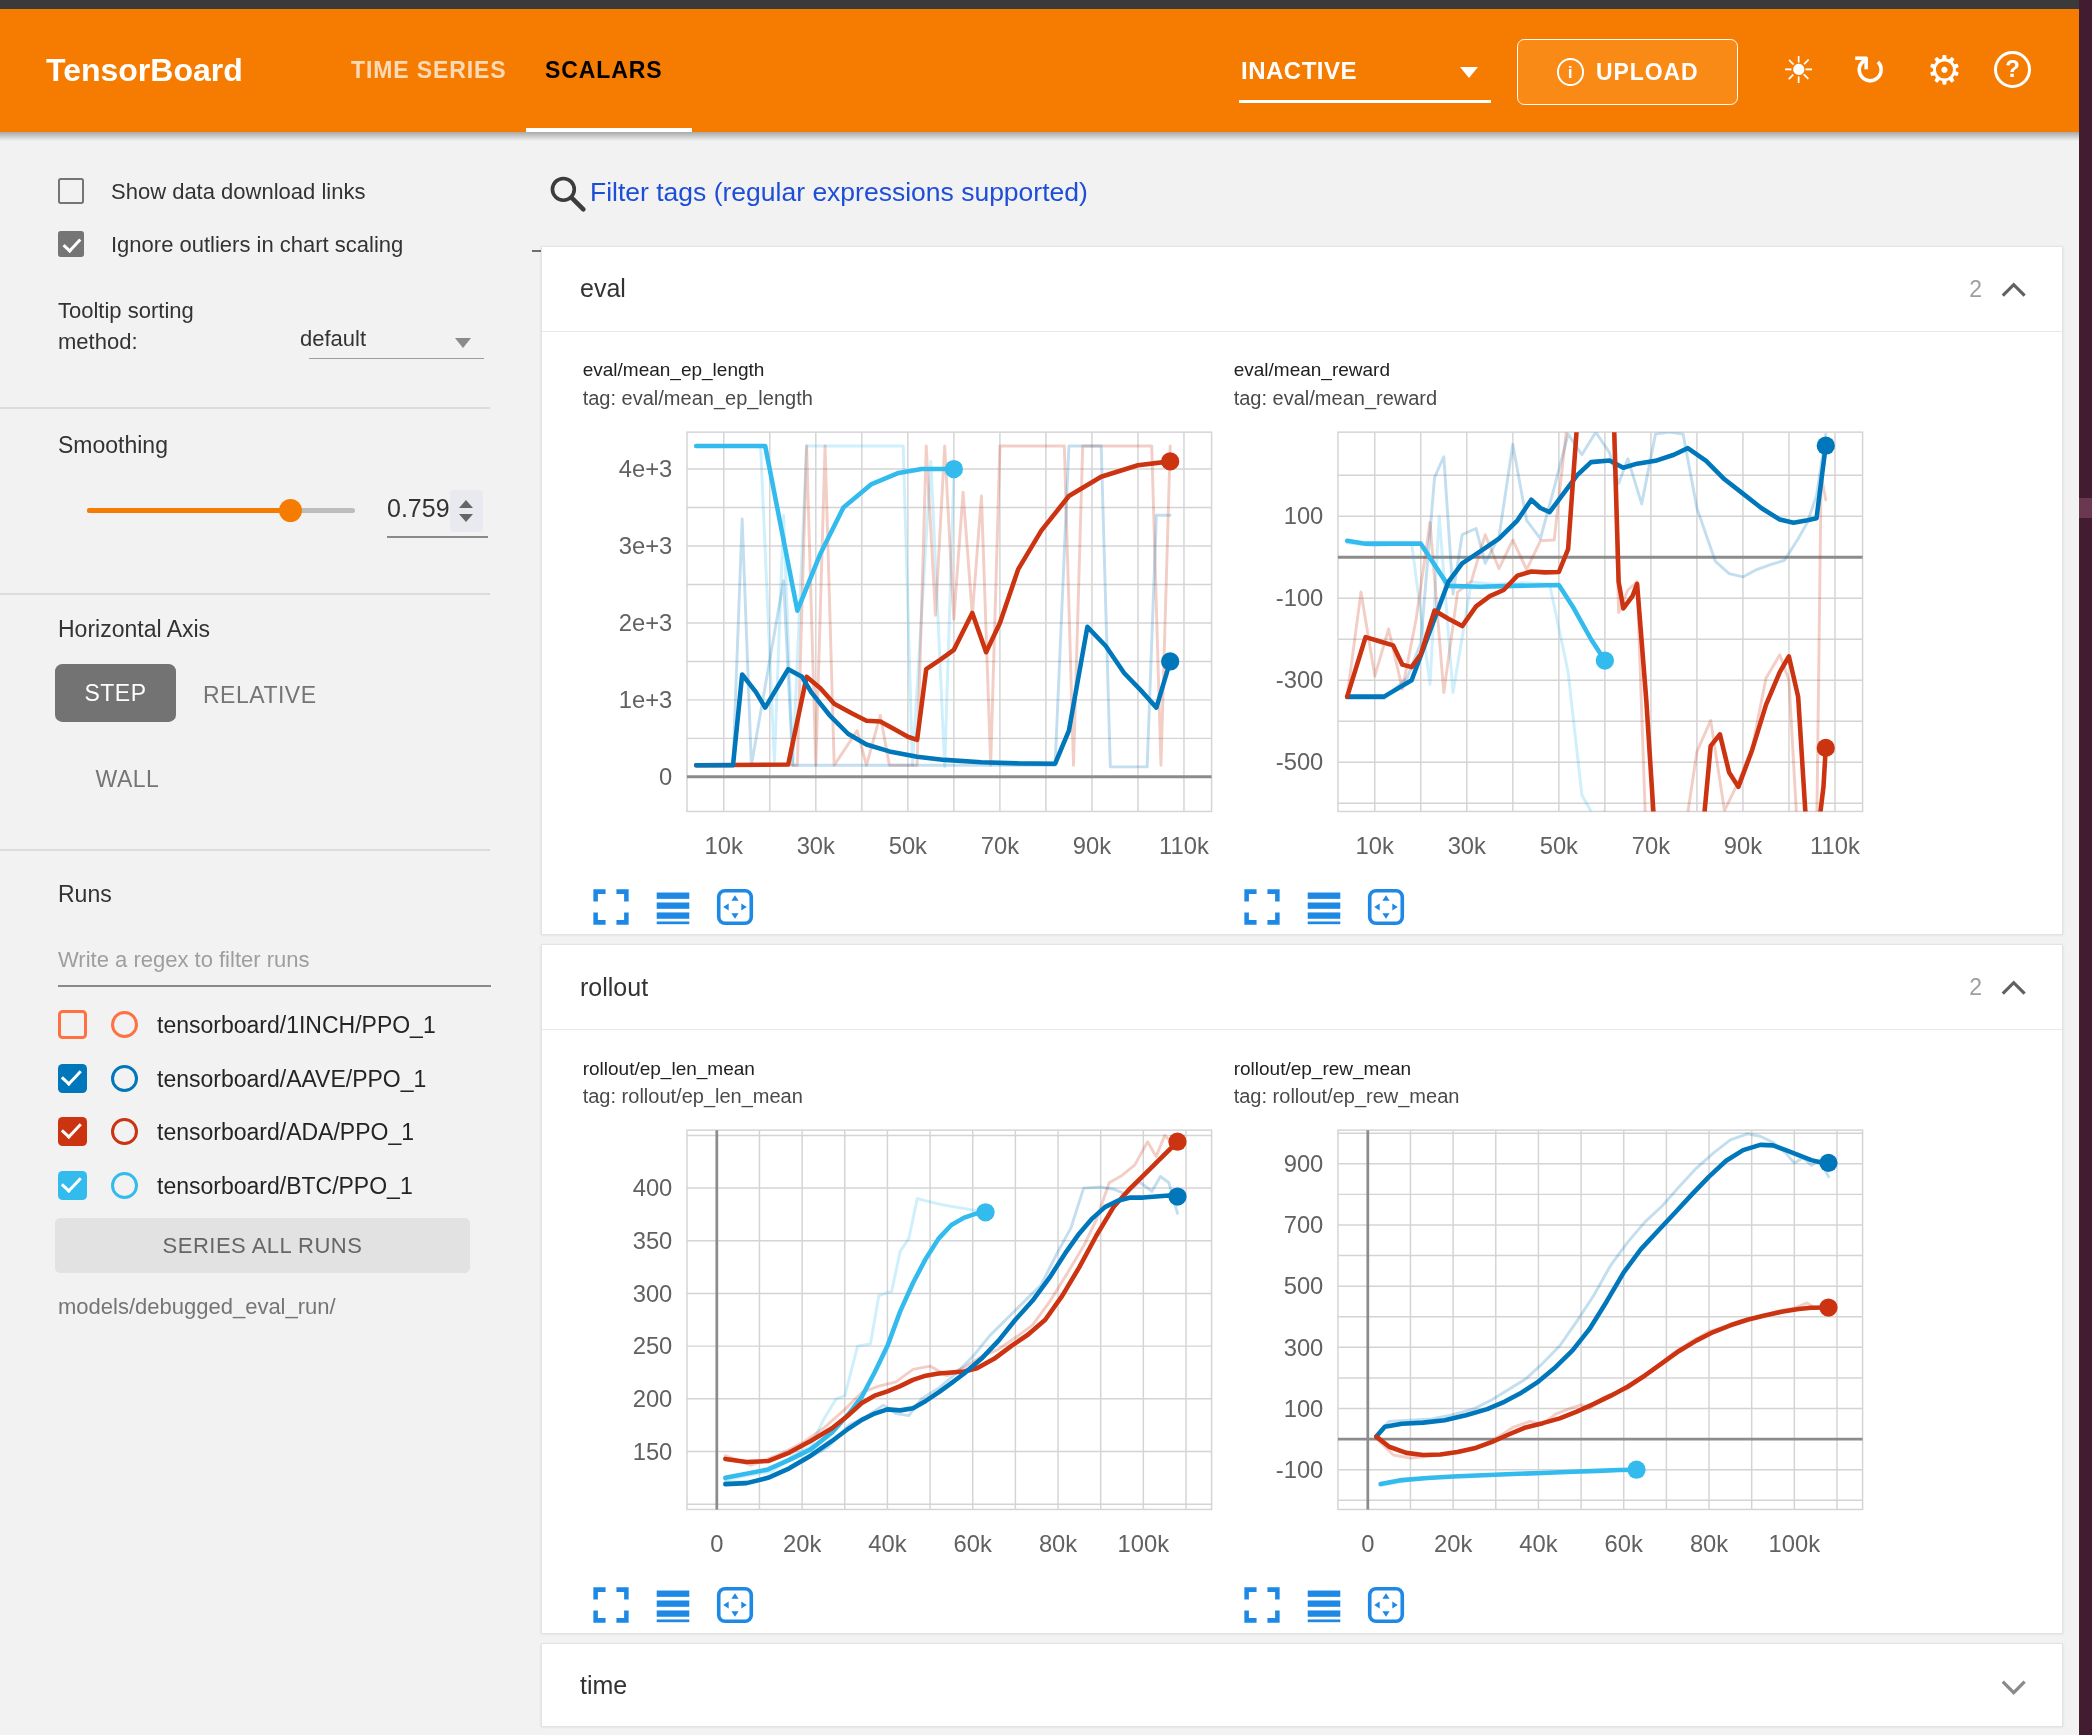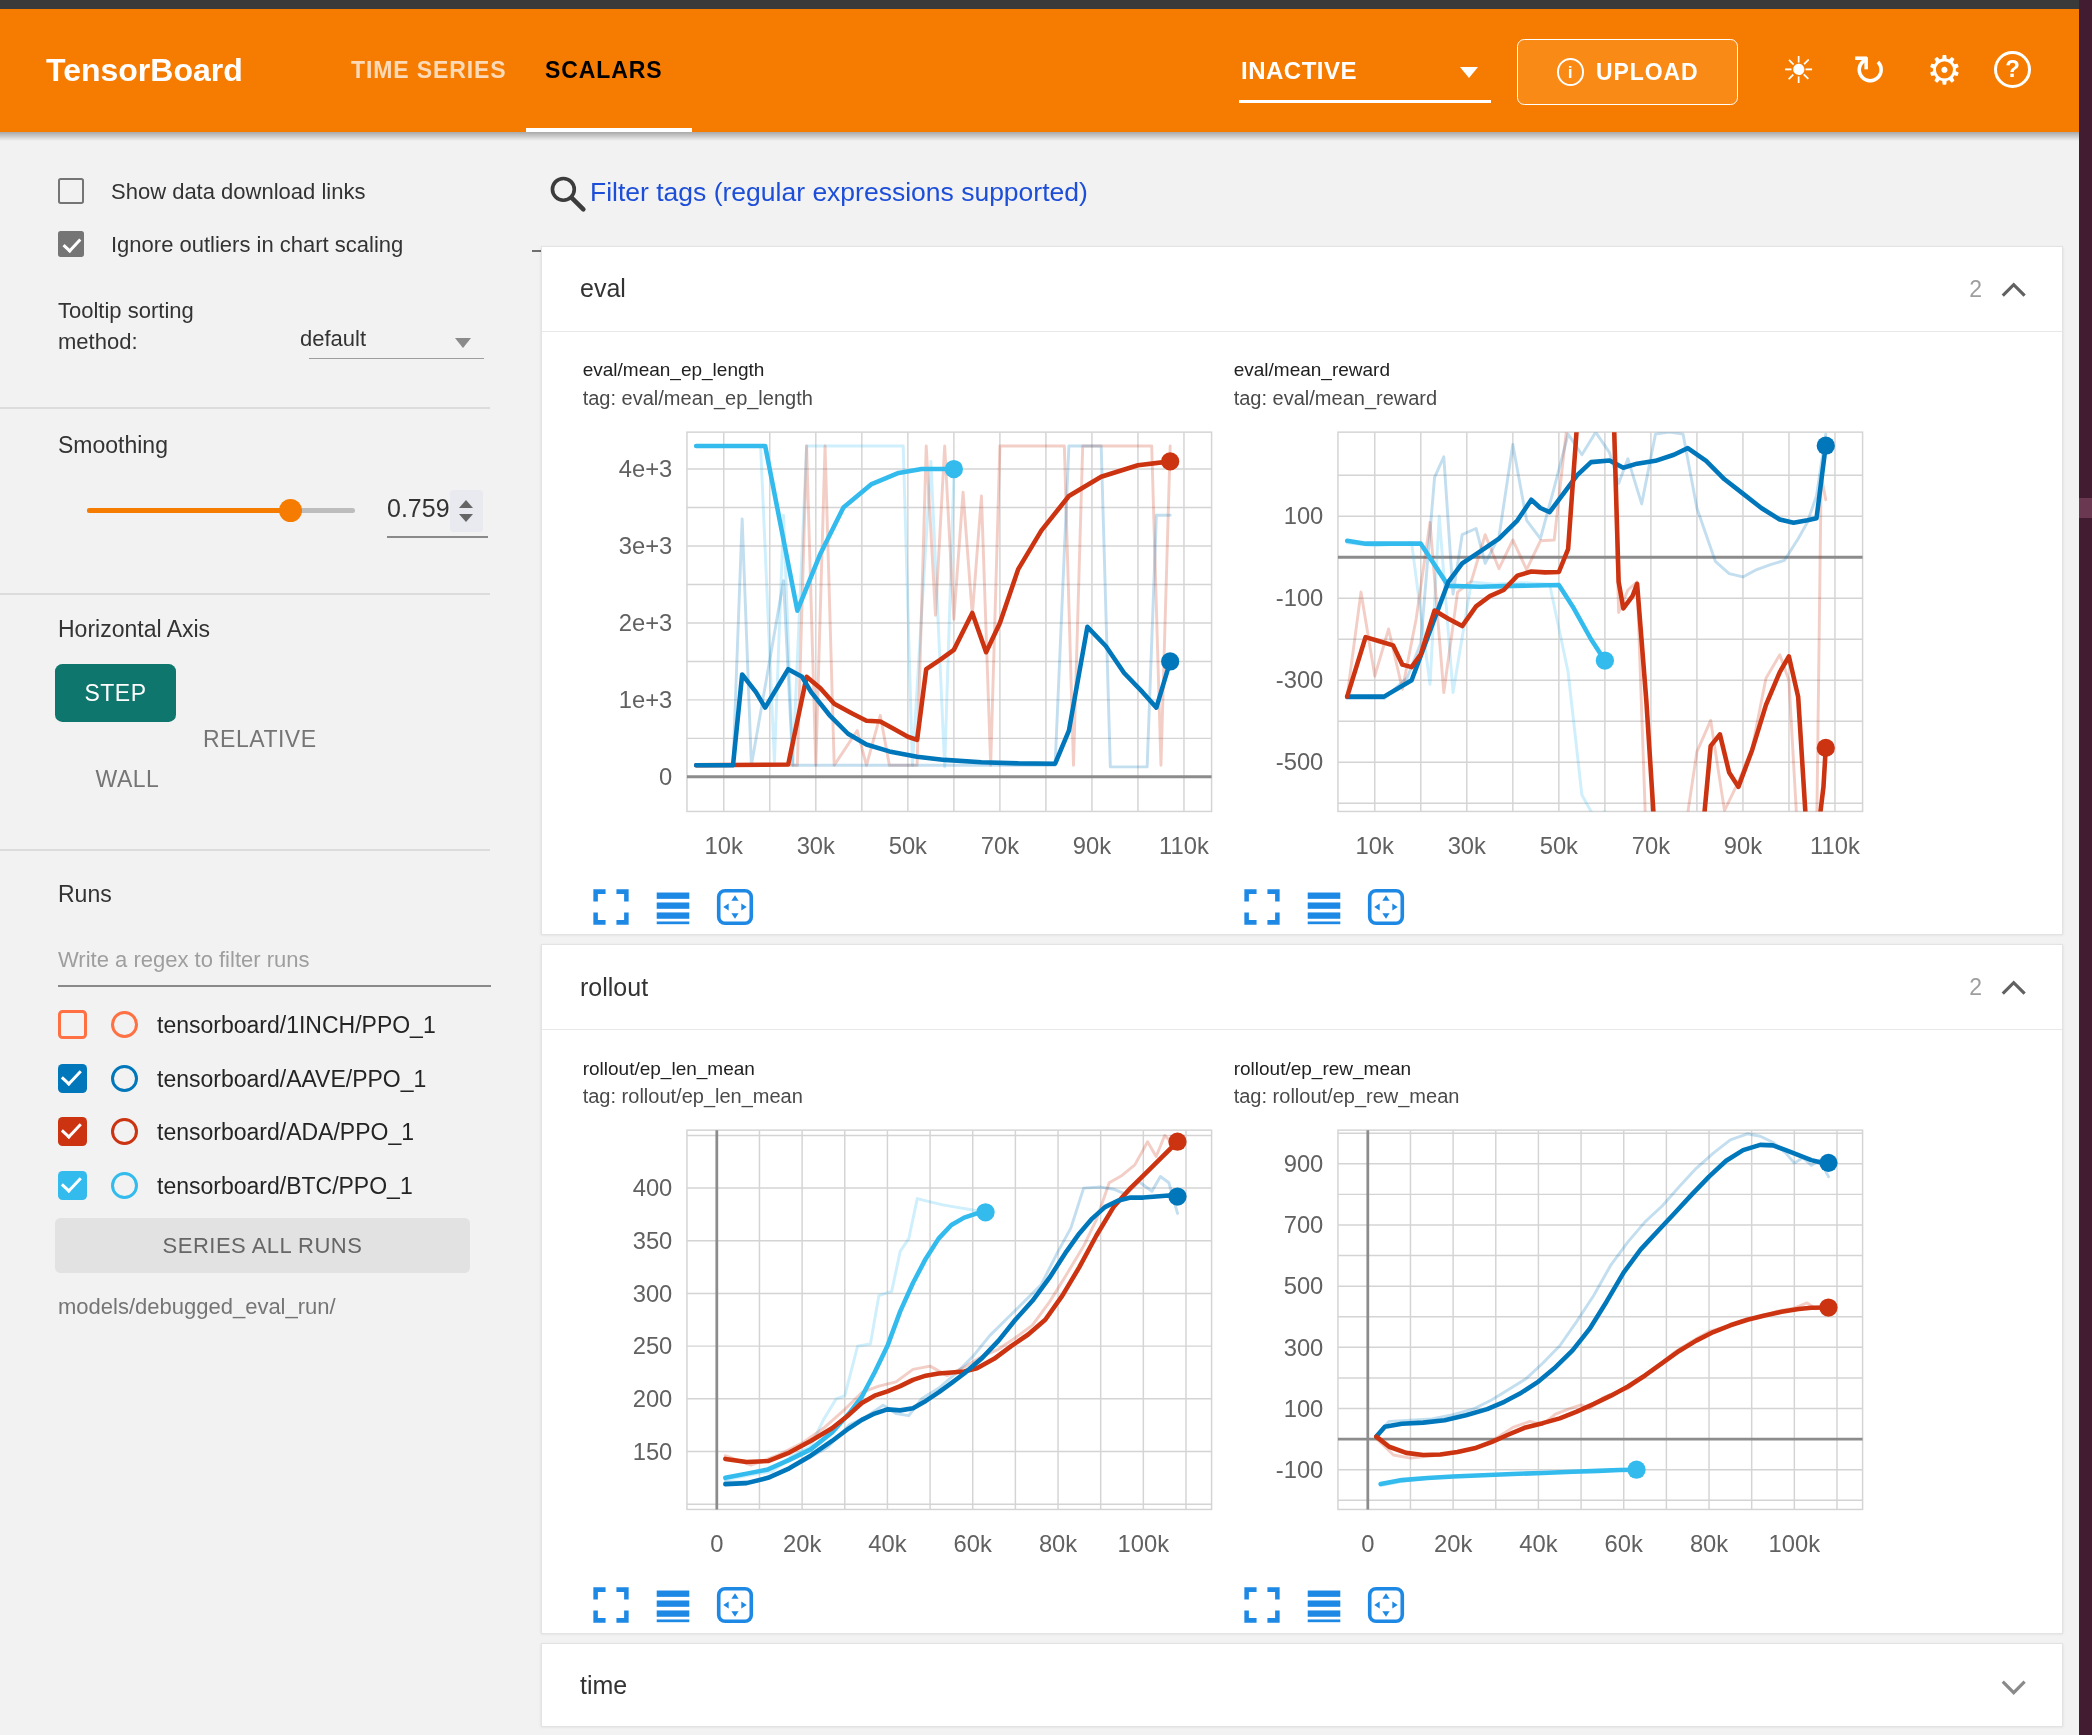--- a/index.html
+++ b/index.html
@@ -53,21 +53,21 @@
   .slider-track{position:absolute;left:87px;top:376px;width:268px;height:4.6px;background:#bdbdbd;border-radius:2.7px;cursor:pointer}
   .slider-fill{position:absolute;left:0;top:0;height:4.6px;background:#f57c00;border-radius:2.7px}
   .slider-thumb{position:absolute;top:-9.1px;width:23px;height:23px;border-radius:50%;background:#f57c00}
   .smooth-value{position:absolute;left:387px;top:362px;width:60px;font-size:25px;color:#333;background:transparent;border:none;outline:none;font-family:inherit}
   .spinner{position:absolute;left:450px;top:358px;width:33px;height:42px;background:#e9e9f0;border-radius:3.7px;cursor:pointer}
   .spinner .up{position:absolute;left:9.1px;top:10px;width:0;height:0;border-left:7.3px solid transparent;border-right:7.3px solid transparent;border-bottom:8.2px solid #666}
   .spinner .down{position:absolute;left:9.1px;bottom:10px;width:0;height:0;border-left:7.3px solid transparent;border-right:7.3px solid transparent;border-top:8.2px solid #666}
   .smooth-underline{position:absolute;left:387px;top:404px;width:101px;height:1.8px;background:#8a8a8a}
 
   .axis-btn{position:absolute;box-sizing:border-box;text-align:center;font-size:23px;letter-spacing:0.5px;cursor:pointer}
-  .axis-btn.selected{background:#0f766e;color:#fff;border-radius:7.3px}
+  .axis-btn.selected{background:#737373;color:#fff;border-radius:7.3px}
   .axis-btn.plain{color:#757575}
 
   .runs-filter{position:absolute;left:58px;top:815px;font-size:22px;color:#9e9e9e;cursor:text}
   .runs-filter-underline{position:absolute;left:58px;top:853px;width:433px;height:1.8px;background:#8a8a8a}
   .run-row{position:absolute;left:58px;height:37px;width:448px}
   .run-cb{position:absolute;left:0;top:1.8px;width:29px;height:29px;border-radius:4.6px;box-sizing:border-box;cursor:pointer}
   .run-cb.checked::after{content:"";position:absolute;left:8.2px;top:2.7px;width:8.2px;height:15.5px;border:solid #fff;border-width:0 3.7px 3.7px 0;transform:rotate(43deg)}
   .run-circle{position:absolute;left:53px;top:2.7px;width:27.4px;height:27.4px;border-radius:50%;box-sizing:border-box;background:transparent}
   .run-label{position:absolute;left:99px;top:3.7px;font-size:23px;color:#242424;white-space:nowrap}
   .toggle-all{position:absolute;left:55px;top:1086px;width:415px;height:55px;background:#e2e2e2;border:none;border-radius:5.5px;
@@ -158,21 +158,21 @@
     <span class="up"></span>
     <span class="down"></span>
   </div>
   <div class="smooth-underline"></div>
 
   <div class="divider" style="top:461px"></div>
 
   <div class="sb-label" style="left:58px;top:484px;font-size:23px">Horizontal Axis</div>
   <div id="axis-options">
       <div class="axis-btn selected" style="position: absolute; left: 55px; top: 532px; width: 121px; height: 58px; line-height: 58px;">STEP</div>
-      <div class="axis-btn plain" style="position: absolute; left: 203px; top: 548px; width: 110px; height: 31px; line-height: 31px; margin-top: 44px;">RELATIVE</div>
+      <div class="axis-btn plain" style="position: absolute; left: 203px; top: 548px; width: 110px; height: 31px; line-height: 31px;">RELATIVE</div>
       <div class="axis-btn plain" style="position: absolute; left: 91px; top: 632px; width: 73px; height: 31px; line-height: 31px;">WALL</div>
     </div>
 
   <div class="divider" style="top:717px"></div>
 
   <div class="sb-label" style="left:58px;top:749px;font-size:23px">Runs</div>
   <div class="runs-filter">Write a regex to filter runs</div>
   <div class="runs-filter-underline"></div>
   <div id="runs-list">
       <div class="run-row" style="top: 876px; text-align: right;">

